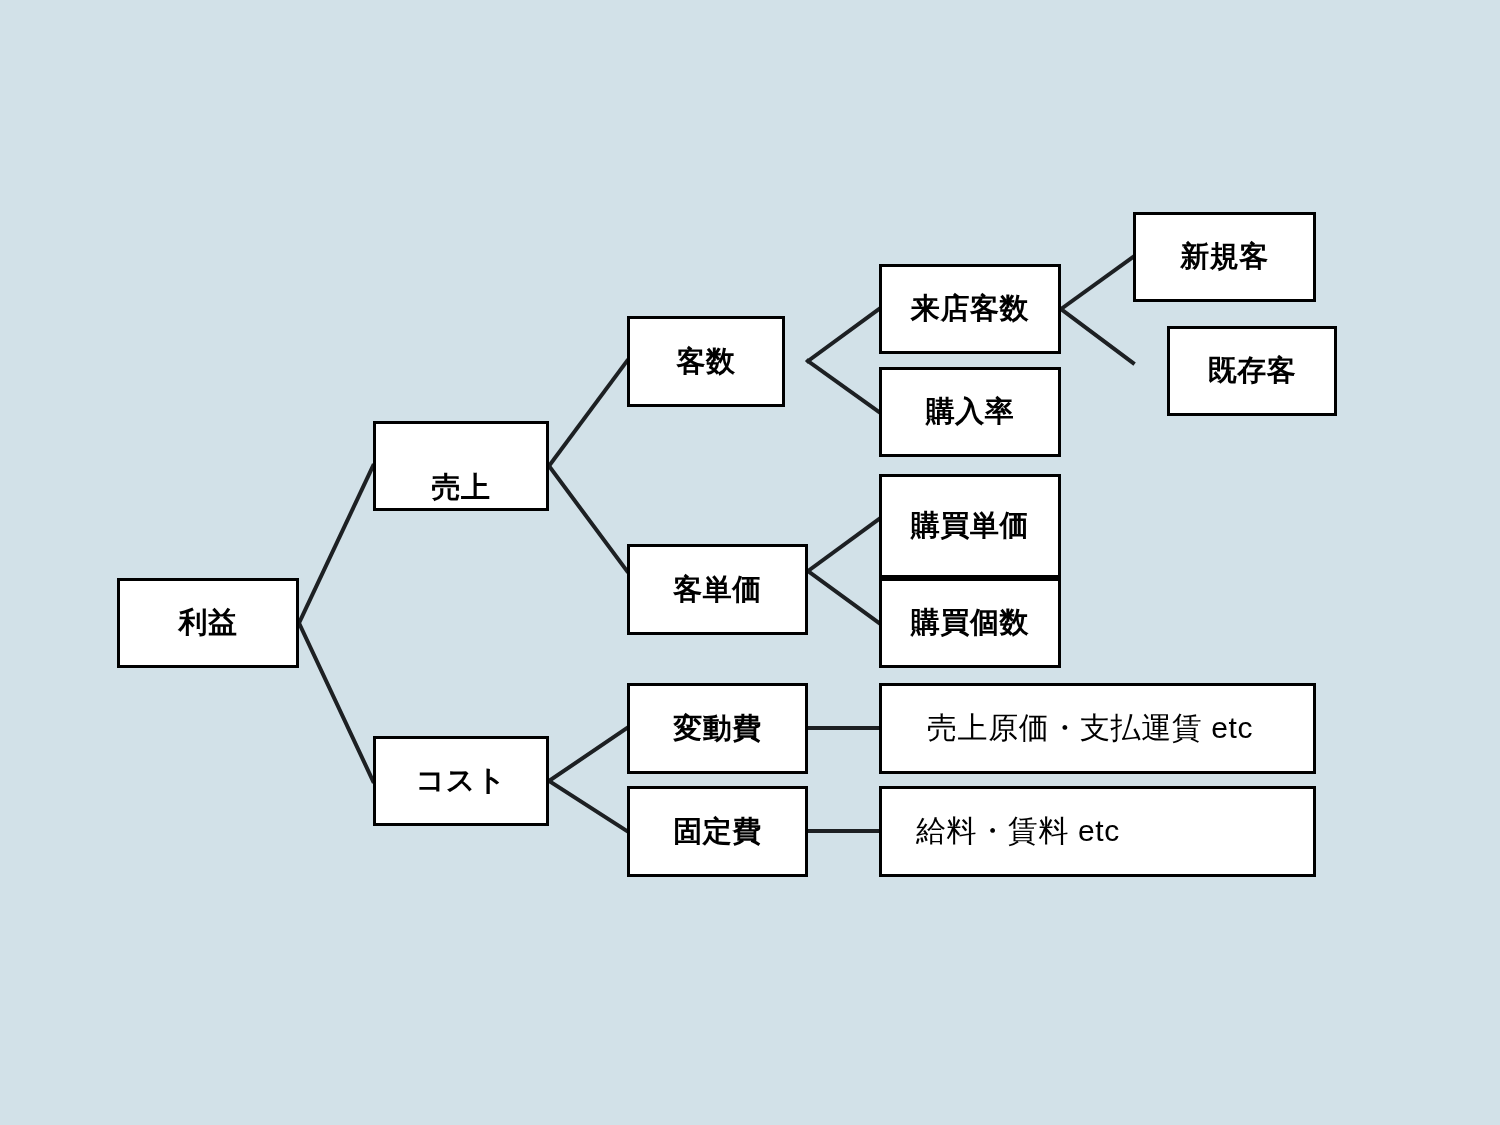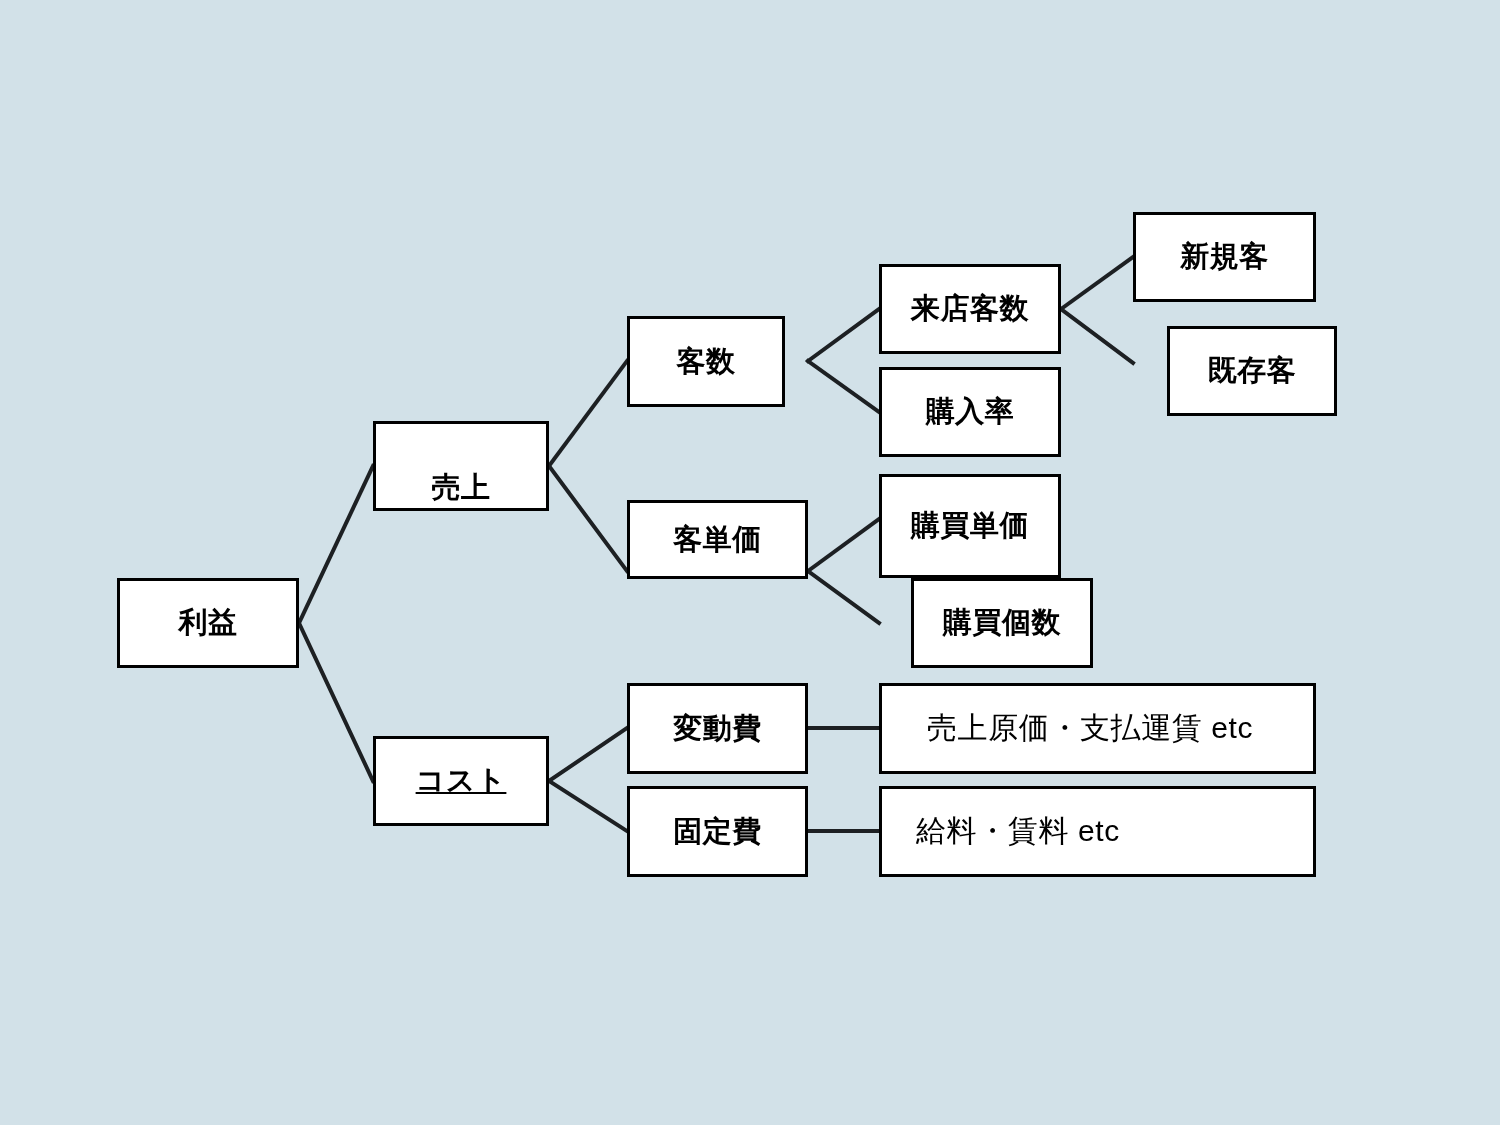--- a/index.html
+++ b/index.html
@@ -82,47 +82,47 @@
     </g>
   </svg>
 
   <div class="node n-lv1" style="left:117px; top:578px; width:182px; height:90px;">
     <span>利益</span>
   </div>
 
   <div class="node n-lv2" style="left:373px; top:421px; width:176px; height:90px;align-items:flex-end;">
     <span>売上</span>
   </div>
-  <div class="node n-lv2" style="left:373px; top:736px; width:176px; height:90px;text-decoration:underline;">
+  <div class="node n-lv2" style="left:373px; top:736px; width:176px; height:90px;">
     <span>コスト</span>
   </div>
 
   <div class="node n-lv3" style="left:627px; top:316px; width:158px; height:91px;">
     <span>客数</span>
   </div>
-  <div class="node n-lv3" style="left:627px; top:500px; width:181px; height:79px;">
+  <div class="node n-lv3" style="left:627px; top:544px; width:181px; height:91px;">
     <span>客単価</span>
   </div>
   <div class="node n-lv3" style="left:627px; top:683px; width:181px; height:91px;">
     <span>変動費</span>
   </div>
   <div class="node n-lv3" style="left:627px; top:786px; width:181px; height:91px;">
     <span>固定費</span>
   </div>
 
   <div class="node n-lv4" style="left:879px; top:264px; width:182px; height:90px;">
     <span>来店客数</span>
   </div>
   <div class="node n-lv4" style="left:879px; top:367px; width:182px; height:90px;">
     <span>購入率</span>
   </div>
   <div class="node n-lv4" style="left:879px; top:474px; width:182px; height:104px;">
     <span>購買単価</span>
   </div>
-  <div class="node n-lv4" style="left:879px; top:578px; width:182px; height:90px;margin-left:32px;">
+  <div class="node n-lv4" style="left:879px; top:578px; width:182px; height:90px;">
     <span>購買個数</span>
   </div>
 
   <div class="node n-lv4" style="left:1133px; top:212px; width:183px; height:90px;">
     <span>新規客</span>
   </div>
   <div class="node n-lv4" style="left:1133px; top:326px; width:170px; height:90px;margin-left:34px;">
     <span>既存客</span>
   </div>
 

